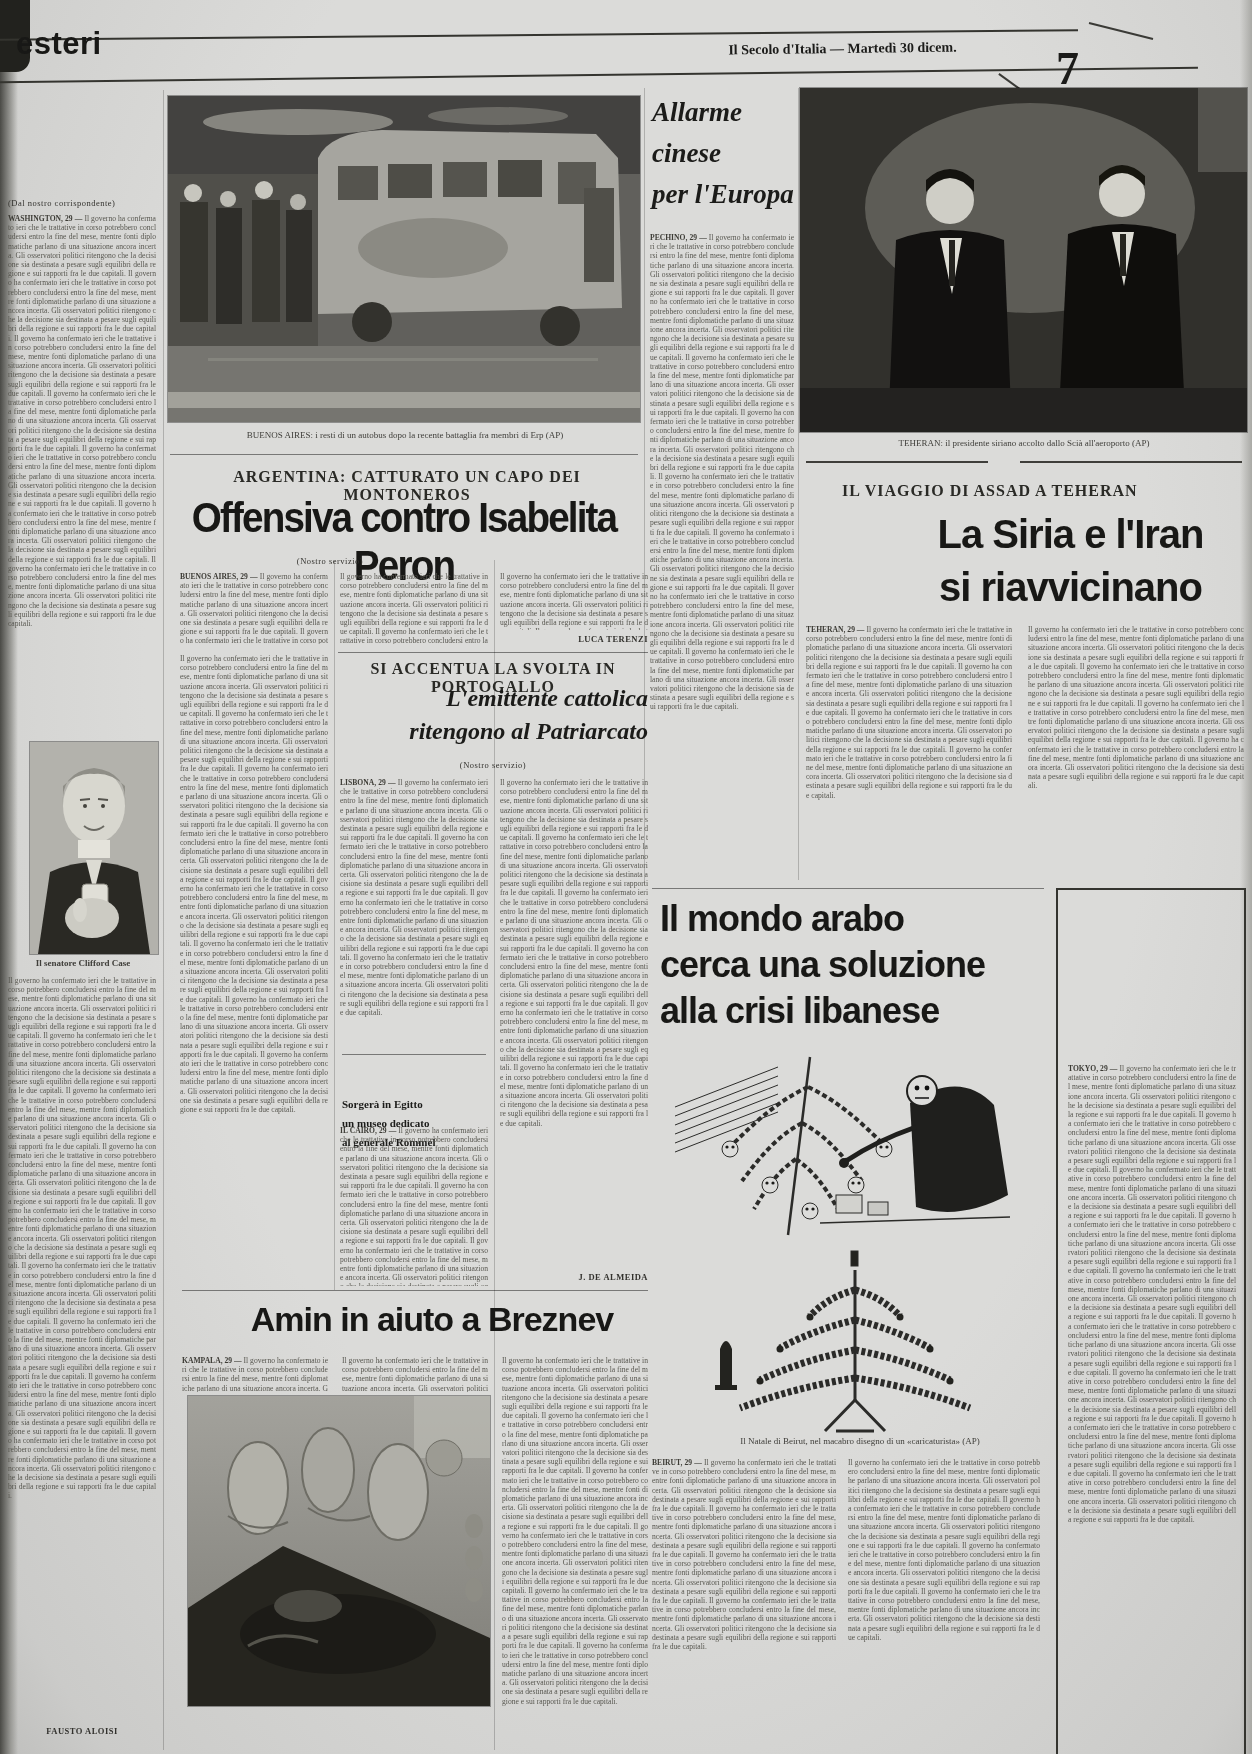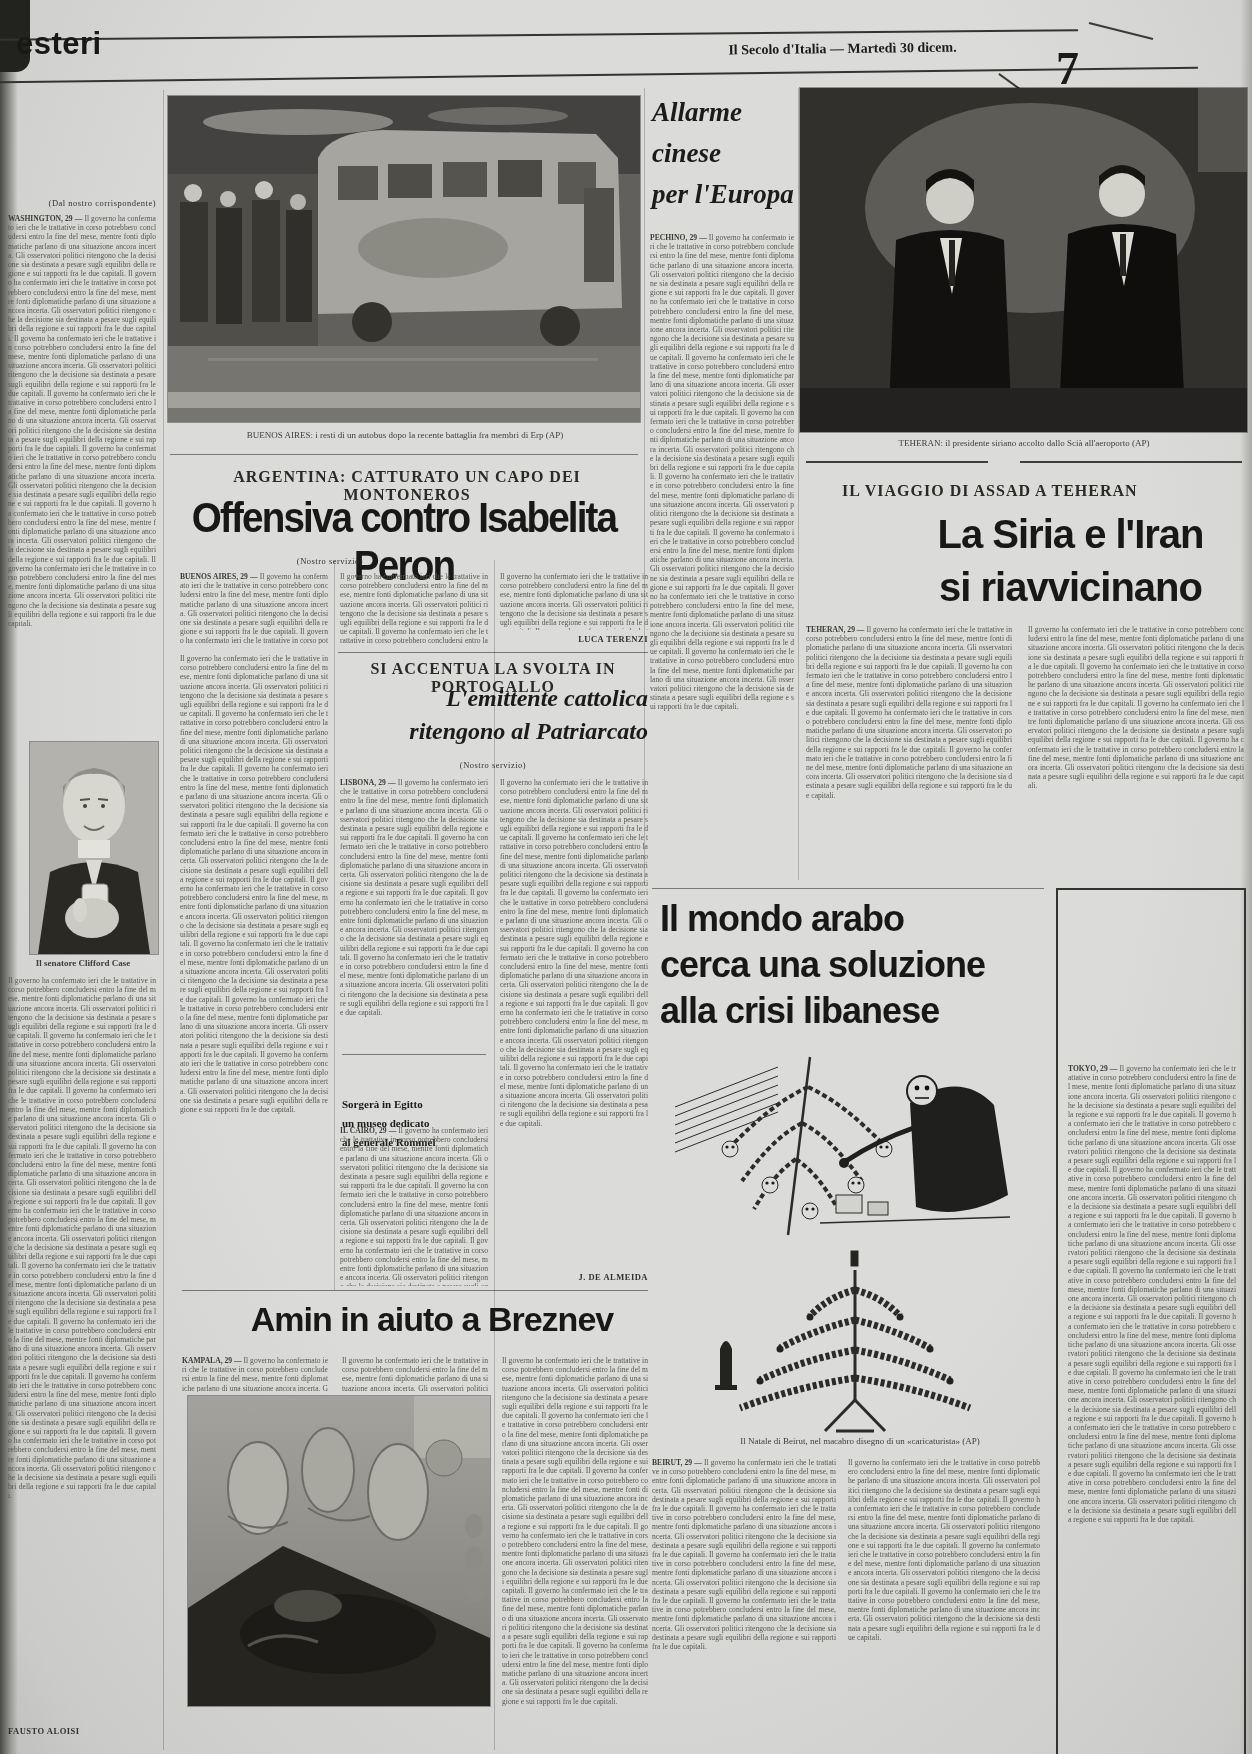--- a/index.html
+++ b/index.html
@@ -37,21 +37,21 @@
   <div class="abs" style="left:992px;top:94px;width:72px;height:2px;background:#3a3a36;transform:rotate(36deg);"></div>
   <div class="abs" style="left:1078px;top:128px;width:112px;height:2px;background:#3a3a36;transform:rotate(22deg);"></div>
   <div class="abs" style="left:1088px;top:30px;width:66px;height:2px;background:#3a3a36;transform:rotate(14deg);"></div>
 
   <div class="abs vline" style="left:163px;top:90px;height:1660px;"></div>
   <div class="abs vline" style="left:334px;top:560px;height:730px;"></div>
   <div class="abs vline" style="left:494px;top:560px;height:1190px;"></div>
   <div class="abs vline" style="left:644px;top:88px;height:797px;"></div>
   <div class="abs vline" style="left:798px;top:88px;height:792px;"></div>
 
-  <div class="abs byline" style="left:8px;top:198px;width:148px;text-align:right;font-weight:normal;">(Dal nostro corrispondente)</div>
+  <div class="abs byline" style="left:8px;top:198px;width:148px;text-align:left;font-weight:normal;">(Dal nostro corrispondente)</div>
   <div class="abs sim" style="left:8px;top:214px;width:148px;height:522px;"><b>WASHINGTON, 29 — </b>Il governo ha confermato ieri che le trattative in corso potrebbero concludersi entro la fine del mese, mentre fonti diplomatiche parlano di una situazione ancora incerta. Gli osservatori politici ritengono che la decisione sia destinata a pesare sugli equilibri della regione e sui rapporti fra le due capitali. Il governo ha confermato ieri che le trattative in corso potrebbero concludersi entro la fine del mese, mentre fonti diplomatiche parlano di una situazione ancora incerta. Gli osservatori politici ritengono che la decisione sia destinata a pesare sugli equilibri della regione e sui rapporti fra le due capitali. Il governo ha confermato ieri che le trattative in corso potrebbero concludersi entro la fine del mese, mentre fonti diplomatiche parlano di una situazione ancora incerta. Gli osservatori politici ritengono che la decisione sia destinata a pesare sugli equilibri della regione e sui rapporti fra le due capitali. Il governo ha confermato ieri che le trattative in corso potrebbero concludersi entro la fine del mese, mentre fonti diplomatiche parlano di una situazione ancora incerta. Gli osservatori politici ritengono che la decisione sia destinata a pesare sugli equilibri della regione e sui rapporti fra le due capitali. Il governo ha confermato ieri che le trattative in corso potrebbero concludersi entro la fine del mese, mentre fonti diplomatiche parlano di una situazione ancora incerta. Gli osservatori politici ritengono che la decisione sia destinata a pesare sugli equilibri della regione e sui rapporti fra le due capitali. Il governo ha confermato ieri che le trattative in corso potrebbero concludersi entro la fine del mese, mentre fonti diplomatiche parlano di una situazione ancora incerta. Gli osservatori politici ritengono che la decisione sia destinata a pesare sugli equilibri della regione e sui rapporti fra le due capitali. Il governo ha confermato ieri che le trattative in corso potrebbero concludersi entro la fine del mese, mentre fonti diplomatiche parlano di una situazione ancora incerta. Gli osservatori politici ritengono che la decisione sia destinata a pesare sugli equilibri della regione e sui rapporti fra le due capitali. </div>
   <div class="abs photo" style="left:30px;top:742px;width:128px;height:212px;">
     <svg width="128" height="212" viewBox="0 0 128 212" preserveAspectRatio="none">
       <rect width="128" height="212" fill="#b3b2ac"></rect>
       <ellipse cx="64" cy="64" rx="31" ry="37" fill="#d8d7cf"></ellipse>
       <path d="M33 64 Q30 30 64 26 Q98 30 95 64 L95 44 Q80 30 64 32 Q48 30 33 44 Z" fill="#8f8e87"></path>
       <line x1="50" y1="58" x2="60" y2="57" stroke="#55544e" stroke-width="2"></line>
       <line x1="68" y1="57" x2="78" y2="58" stroke="#55544e" stroke-width="2"></line>
       <circle cx="55" cy="64" r="2" fill="#44433d"></circle>
         <circle cx="73" cy="64" r="2" fill="#44433d"></circle>
@@ -59,21 +59,21 @@
       <rect x="48" y="98" width="32" height="18" fill="#e4e3db"></rect>
       <path d="M8 212 L20 130 Q64 110 108 130 L120 212 Z" fill="#2a2924"></path>
       <polygon points="56,118 72,118 64,150" fill="#dcdbd3"></polygon>
       <rect x="52" y="142" width="26" height="36" rx="4" fill="#e0dfd7" stroke="#8a8980"></rect>
       <ellipse cx="62" cy="176" rx="27" ry="20" fill="#cccbc3"></ellipse>
       <ellipse cx="50" cy="168" rx="7" ry="12" fill="#d6d5cd"></ellipse>
     </svg>
   </div>
   <div class="abs caption" style="left:10px;top:958px;width:146px;text-align:center;font-weight:bold;">Il senatore Clifford Case</div>
   <div class="abs sim" style="left:8px;top:976px;width:148px;height:744px;">Il governo ha confermato ieri che le trattative in corso potrebbero concludersi entro la fine del mese, mentre fonti diplomatiche parlano di una situazione ancora incerta. Gli osservatori politici ritengono che la decisione sia destinata a pesare sugli equilibri della regione e sui rapporti fra le due capitali. Il governo ha confermato ieri che le trattative in corso potrebbero concludersi entro la fine del mese, mentre fonti diplomatiche parlano di una situazione ancora incerta. Gli osservatori politici ritengono che la decisione sia destinata a pesare sugli equilibri della regione e sui rapporti fra le due capitali. Il governo ha confermato ieri che le trattative in corso potrebbero concludersi entro la fine del mese, mentre fonti diplomatiche parlano di una situazione ancora incerta. Gli osservatori politici ritengono che la decisione sia destinata a pesare sugli equilibri della regione e sui rapporti fra le due capitali. Il governo ha confermato ieri che le trattative in corso potrebbero concludersi entro la fine del mese, mentre fonti diplomatiche parlano di una situazione ancora incerta. Gli osservatori politici ritengono che la decisione sia destinata a pesare sugli equilibri della regione e sui rapporti fra le due capitali. Il governo ha confermato ieri che le trattative in corso potrebbero concludersi entro la fine del mese, mentre fonti diplomatiche parlano di una situazione ancora incerta. Gli osservatori politici ritengono che la decisione sia destinata a pesare sugli equilibri della regione e sui rapporti fra le due capitali. Il governo ha confermato ieri che le trattative in corso potrebbero concludersi entro la fine del mese, mentre fonti diplomatiche parlano di una situazione ancora incerta. Gli osservatori politici ritengono che la decisione sia destinata a pesare sugli equilibri della regione e sui rapporti fra le due capitali. Il governo ha confermato ieri che le trattative in corso potrebbero concludersi entro la fine del mese, mentre fonti diplomatiche parlano di una situazione ancora incerta. Gli osservatori politici ritengono che la decisione sia destinata a pesare sugli equilibri della regione e sui rapporti fra le due capitali. Il governo ha confermato ieri che le trattative in corso potrebbero concludersi entro la fine del mese, mentre fonti diplomatiche parlano di una situazione ancora incerta. Gli osservatori politici ritengono che la decisione sia destinata a pesare sugli equilibri della regione e sui rapporti fra le due capitali. Il governo ha confermato ieri che le trattative in corso potrebbero concludersi entro la fine del mese, mentre fonti diplomatiche parlano di una situazione ancora incerta. Gli osservatori politici ritengono che la decisione sia destinata a pesare sugli equilibri della regione e sui rapporti fra le due capitali. </div>
-  <div class="abs byline" style="left:8px;top:1726px;width:148px;text-align:left;">FAUSTO ALOISI</div>
+  <div class="abs byline" style="left:8px;top:1726px;width:148px;text-align:center;">FAUSTO ALOISI</div>
 
   <div class="abs photo" style="left:168px;top:96px;width:472px;height:326px;">
     <svg width="472" height="326" viewBox="0 0 472 326" preserveAspectRatio="none">
       <rect width="472" height="326" fill="#61605c"></rect>
       <rect width="472" height="78" fill="#434240"></rect>
       <ellipse cx="130" cy="26" rx="95" ry="13" fill="#97968f" opacity=".8"></ellipse>
       <ellipse cx="330" cy="20" rx="70" ry="9" fill="#87867f" opacity=".6"></ellipse>
       <rect y="78" width="150" height="172" fill="#504f4a"></rect>
       <circle cx="25" cy="97" r="9" fill="#c7c6be"></circle>
         <circle cx="60" cy="103" r="8" fill="#bdbcb4"></circle>

